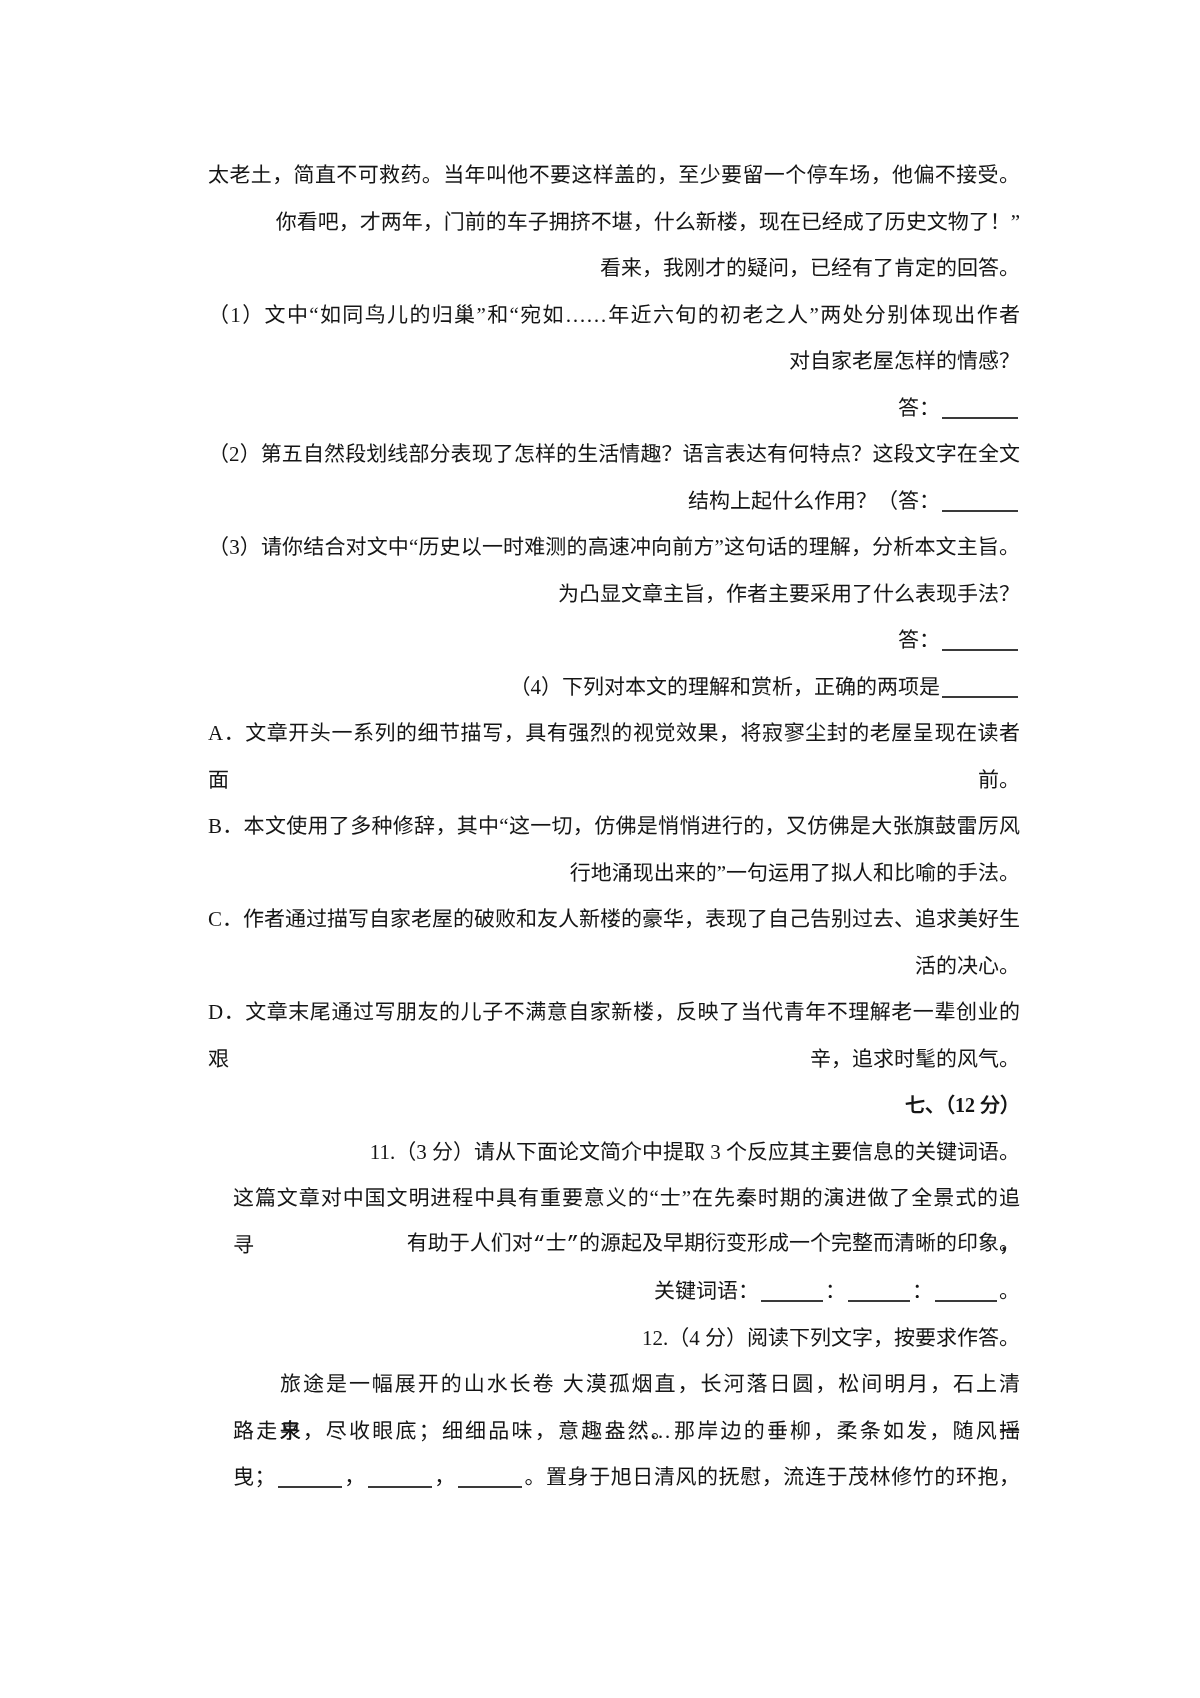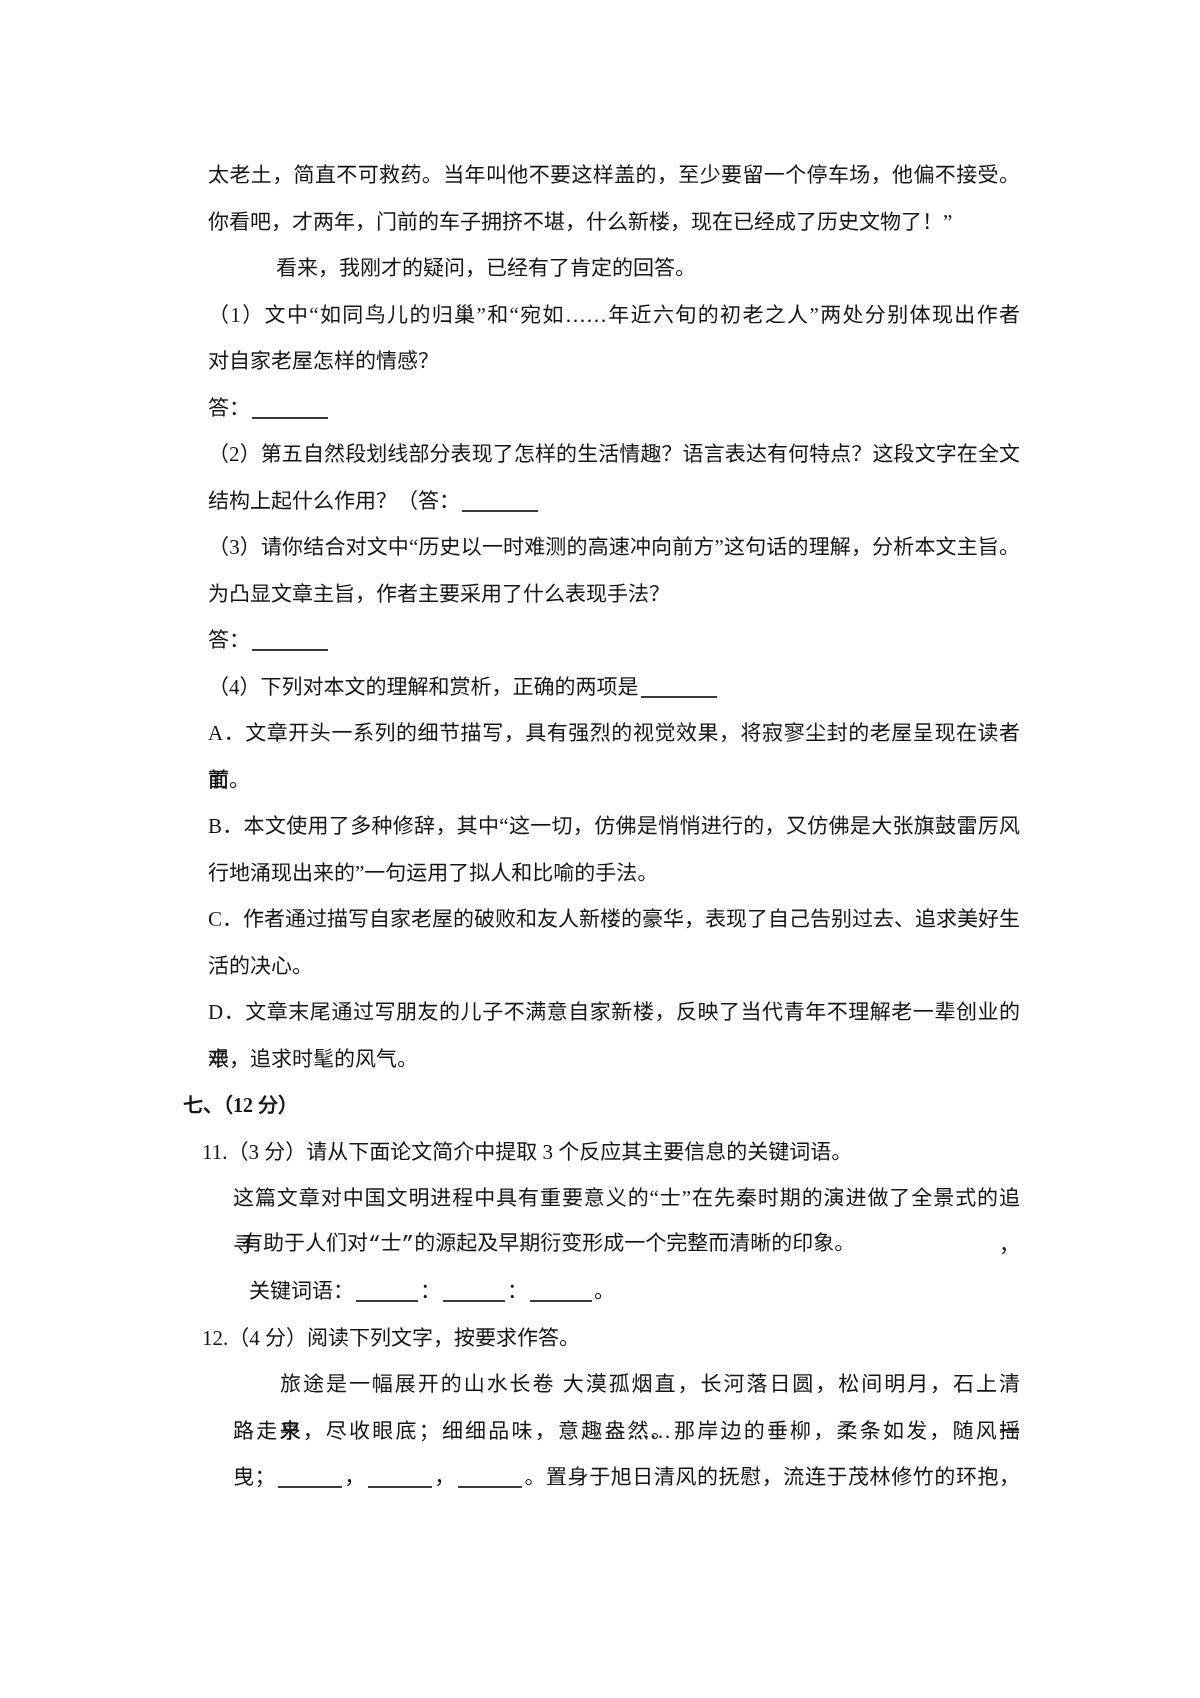--- a/index.html
+++ b/index.html
@@ -16,21 +16,21 @@
     left: 208px;
     top: 152px;
     width: 812px;
     color: #151515;
     font-size: 21px;
   }
   .line {
     height: 46.5px;
     line-height: 46.5px;
     white-space: normal;
-    text-align: left;
+    text-align: right;
   }
   .line.justify {
     text-align: justify;
     text-align-last: justify;
   }
   .line.bold {
     font-weight: bold;
     font-size: 20px;
   }
   .blank {

